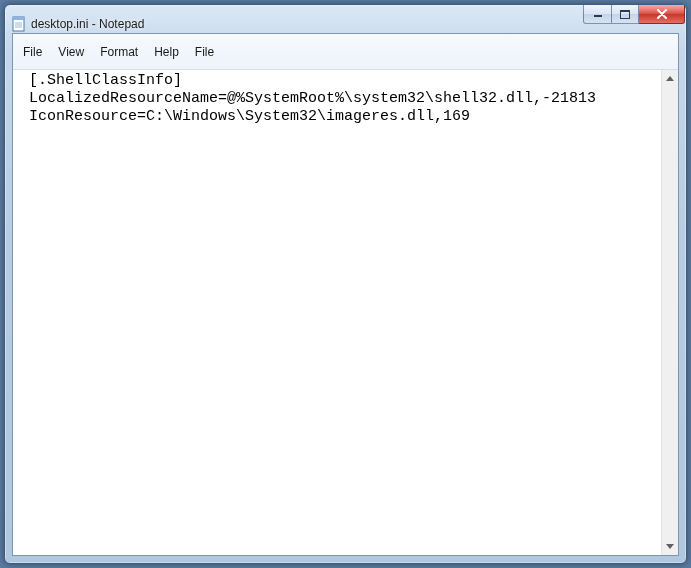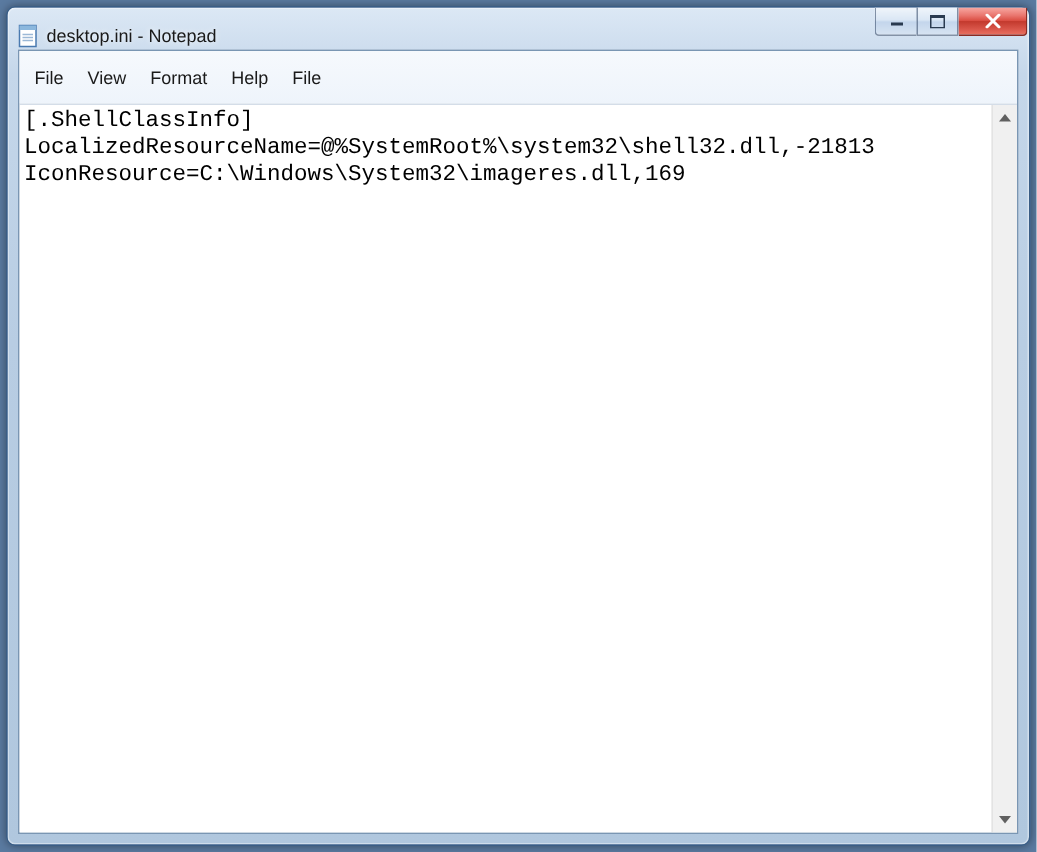--- a/index.html
+++ b/index.html
@@ -104,21 +104,21 @@
       overflow: hidden;
     }
     .editor {
       flex: 1;
       border: none;
       outline: none;
       resize: none;
       font-family: "Courier New", Consolas, monospace;
       font-size: 15px;
       line-height: 18px;
-      padding: 2px 3px;
+      padding: 2px 16px;
       white-space: pre;
       overflow: auto;
       color: #000;
     }
     .scrollbar-v {
       width: 17px;
       background: #f0f0f0;
       border-left: 1px solid #e3e3e3;
       display: flex;
       flex-direction: column;

